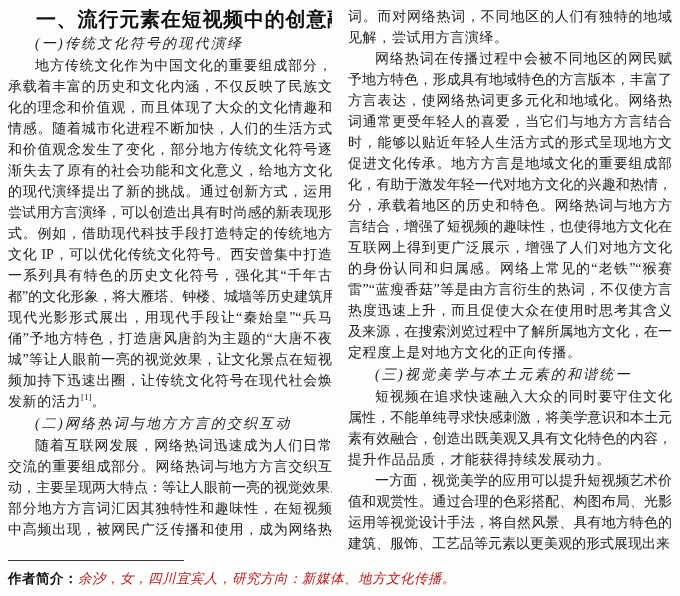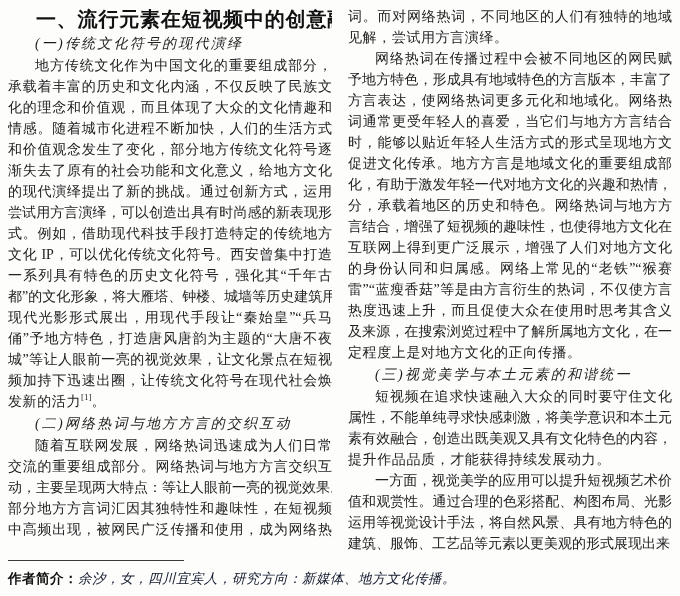--- a/index.html
+++ b/index.html
@@ -83,21 +83,21 @@
     letter-spacing: 0.5px;
     white-space: nowrap;
   }
   .author-label {
     font-family: "Liberation Sans", "DejaVu Sans", sans-serif;
     font-weight: bold;
     color: #111111;
   }
   .author-text {
     font-style: italic;
-    color: #0f172a;
+    color: #b91c1c;
     font-family: Liberation Serif, serif;
   }
 </style>
 </head>
 <body>
 
 <div class="page">
   <div class="col col-left">
       <div class="line h1"><span>一、流行元素在短视频中的创意融入</span></div>
       <div class="line sub"><span>(一)传统文化符号的现代演绎</span></div>

